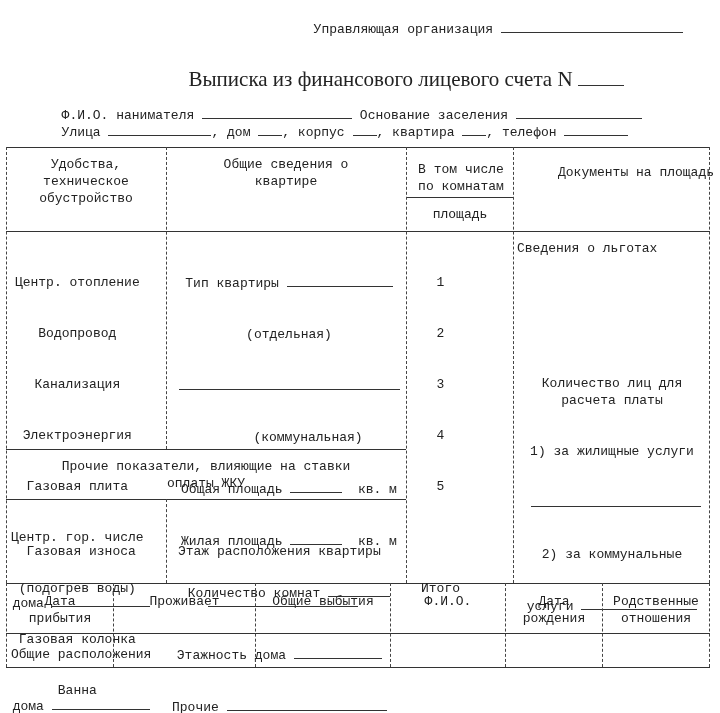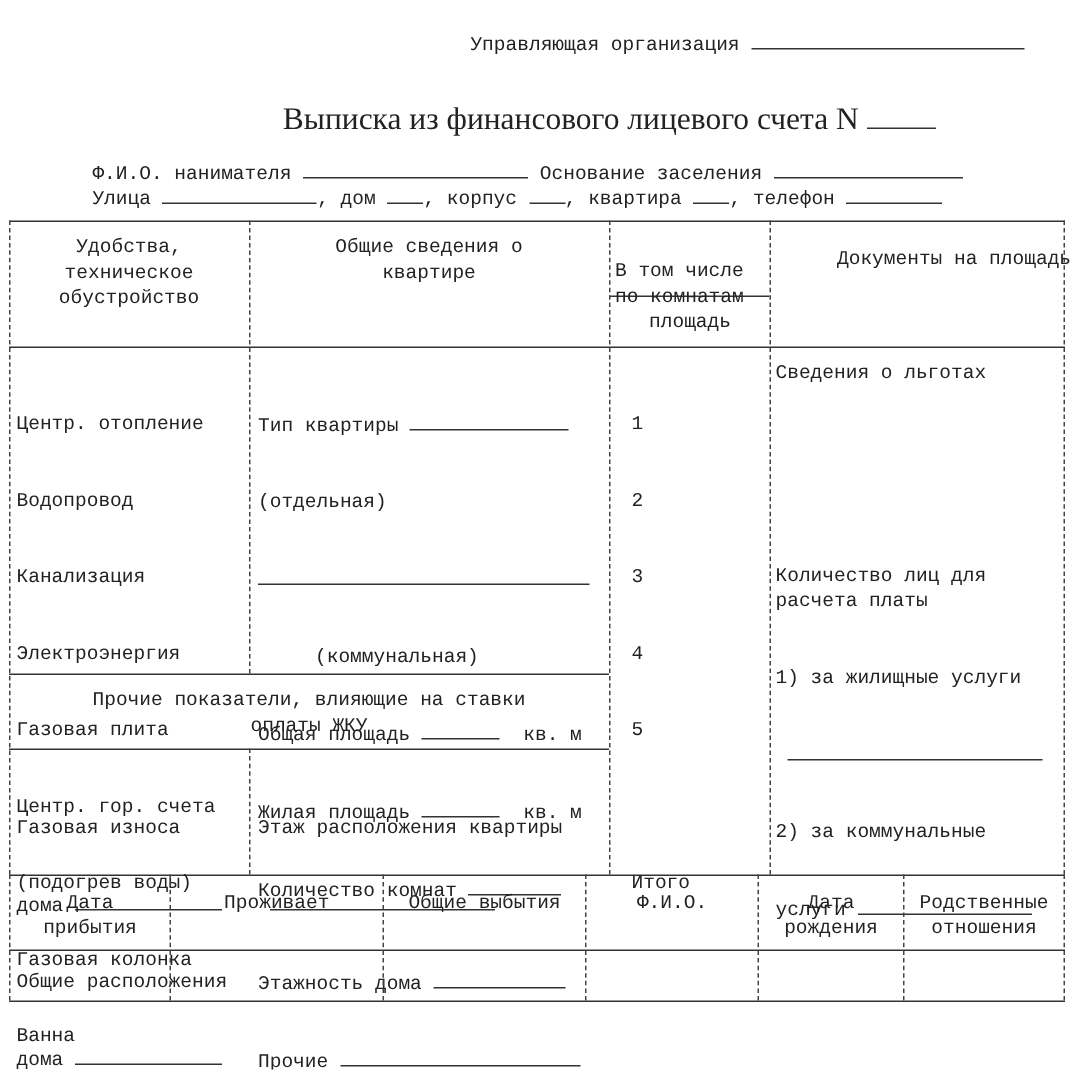--- a/index.html
+++ b/index.html
@@ -1,19 +1,19 @@
 <!DOCTYPE html>
 <html><head>
 <meta charset="utf-8">
 <style>
   html, body { margin: 0; padding: 0; background: #ffffff; }
   body { width: 720px; height: 713px; position: relative; overflow: hidden; color: #222; }
   .mono { font-family: "Liberation Mono", "DejaVu Sans Mono", monospace; font-size: 13px; line-height: 17px; white-space: pre; }
   .serif { font-family: "Liberation Serif", "DejaVu Serif", serif; }
-  .abs { position: absolute; }
+  .abs { position: absolute; text-align: center; }
   .hline { position: absolute; height: 0; border-top: 1px solid #333; }
   .vline { position: absolute; width: 0; border-left: 1px dashed #444; }
   .blank { display: inline-block; border-bottom: 1px solid #333; height: 12px; vertical-align: baseline; }
   .center { text-align: center; }
 </style>
 </head>
 <body>
 
 <div class="abs mono" style="left:298px; top:3px;">
   <span>Управляющая организация</span> <span class="blank" style="width:182px;"></span>
@@ -46,32 +46,32 @@
   <div class="vline" style="left:406px; top:147px; height:436px;"></div>
   <div class="vline" style="left:513px; top:147px; height:436px;"></div>
   <div class="vline" style="left:709px; top:147px; height:436px;"></div>
 </div>
 
 <div class="abs mono center" style="left:8px; top:156px; width:156px; white-space:pre-line;">Удобства,
 техническое
 обустройство</div>
 <div class="abs mono center" style="left:168px; top:156px; width:236px; white-space:pre-line;">Общие сведения о
 квартире</div>
-<div class="abs mono" style="left:410px; top:172px; width:102px; white-space:pre-line;">В том числе
+<div class="abs mono" style="left:410px; top:161px; width:102px; white-space:pre-line;">В том числе
 по комнатам</div>
 <div class="abs mono center" style="left:408px; top:206px; width:104px;">площадь</div>
 <div class="abs mono" style="left:526px; top:164px;margin-left:32px;">Документы на площадь</div>
 
 <div class="abs mono" style="left:11px; top:240px;">
   <div>Центр. отопление</div>
   <div>Водопровод</div>
   <div>Канализация</div>
   <div>Электроэнергия</div>
   <div>Газовая плита</div>
-  <div>Центр. гор. счета</div>
+  <div>Центр. гор. числе</div>
   <div>(подогрев воды)</div>
   <div>Газовая колонка</div>
   <div>Ванна</div>
   
   
 </div>
 
 <div class="abs mono" style="left:172px; top:240px; width:234px;">
   <div><span>Тип квартиры</span> <span class="blank" style="width:106px;"></span></div>
   <div>(отдельная)</div>

